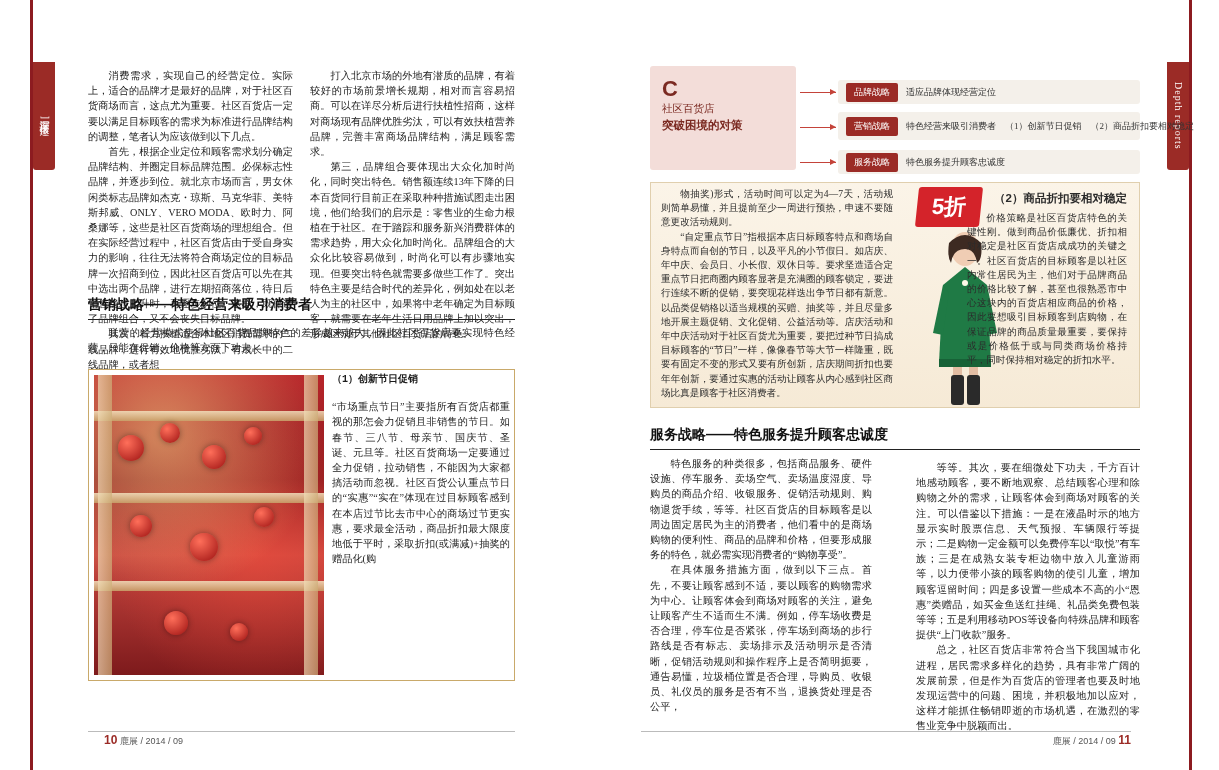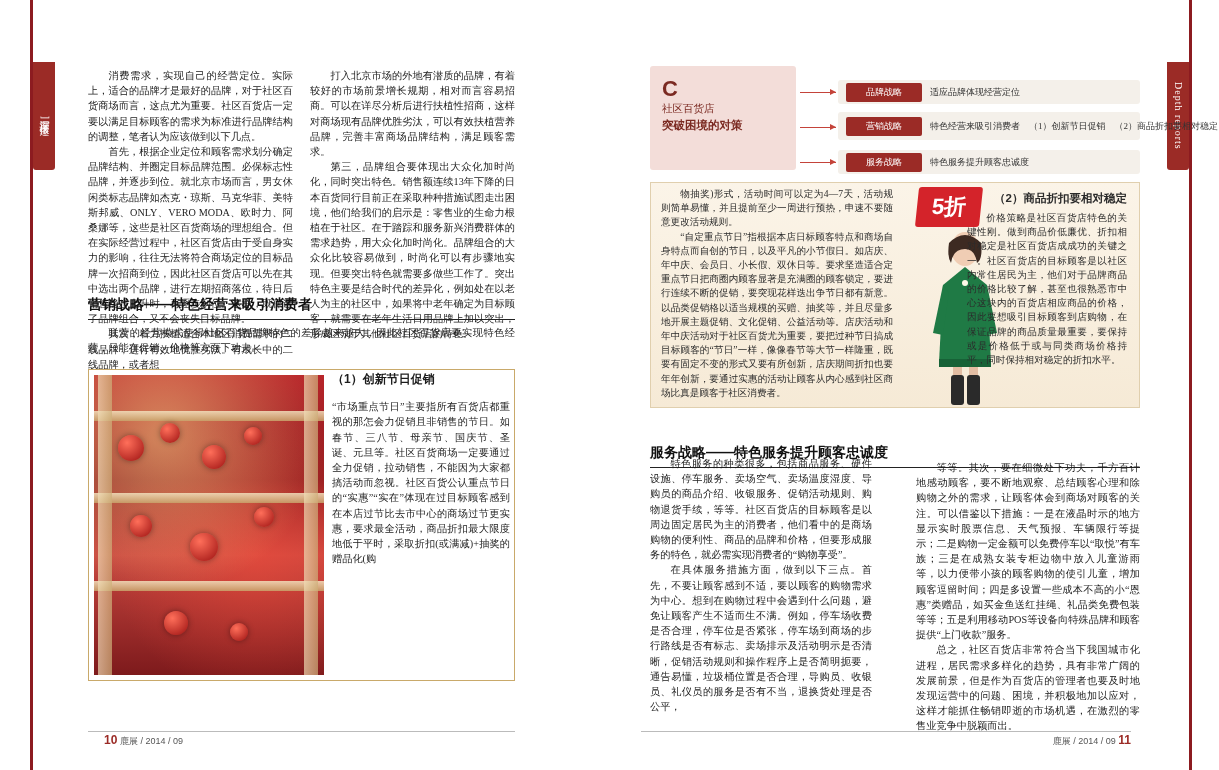--- a/index.html
+++ b/index.html
@@ -51,21 +51,21 @@
       radial-gradient(circle at 30% 20%, rgba(255,220,140,.55), rgba(0,0,0,0) 55%),
       radial-gradient(circle at 70% 60%, rgba(255,80,60,.45), rgba(0,0,0,0) 60%),
       linear-gradient(180deg,#b8252a 0%,#8e1b1f 35%,#c8463f 60%,#7d1a1c 100%);
     overflow:hidden;
   }
   .photo .lantern{position:absolute;border-radius:50%;background:radial-gradient(circle at 35% 30%,#ff6f5a,#9d1111);box-shadow:0 0 6px rgba(0,0,0,.4);}
   .photo .rail{position:absolute;left:0;right:0;height:10px;background:linear-gradient(180deg,#f3e3c0,#c9a46b);opacity:.85;}
   .photo .pillar{position:absolute;top:0;bottom:0;width:14px;background:linear-gradient(90deg,#f0ddb6,#cdae78);opacity:.7;}
 
   .cap-text{position:absolute;left:332px;top:372px;width:178px;font-size:10.2px;line-height:15.2px;color:#1c1c1c;text-align:justify;}
-  .cap-title{font-family:Liberation Sans, sans-serif;font-size:12px;font-weight:bold;margin-bottom:12px;}
+  .cap-title{font-family:Liberation Mono, monospace;font-size:10px;font-weight:bold;margin-bottom:12px;}
 
   .folio{position:absolute;bottom:22px;font-size:9px;color:#555;font-family:"Liberation Sans","DejaVu Sans",sans-serif;}
   .folio .num{font-size:12px;color:#9b2b26;font-weight:bold;}
   .folio-left{left:104px;}
   .folio-right{right:88px;}
   .folio-rule{position:absolute;height:1px;background:#bbb;}
 
   
   .diagram{position:absolute;left:650px;top:66px;width:490px;height:110px;}
   .dia-box{
@@ -76,21 +76,21 @@
   .dia-box .cc{font-size:22px;font-weight:bold;font-family:"Liberation Sans","DejaVu Sans",sans-serif;line-height:26px;}
   .dia-box .l1{font-size:10.5px;}
   .dia-box .l2{font-size:11.5px;font-weight:bold;margin-top:2px;}
 
   .dia-row{
     position:absolute;left:188px;width:302px;height:24px;
     background:#f4f0ea;border-radius:3px;display:flex;align-items:center;
     font-size:9px;color:#333;
   }
   .dia-row .tagd{
-    background:#9b2b26;color:#fff;font-size:9px;padding:3px 20px;border-radius:2px;margin:0 8px;
+    background:#9b2b26;color:#fff;font-size:9px;padding:3px 8px;border-radius:2px;margin:0 8px;
     font-family:"Liberation Sans","DejaVu Sans",sans-serif;white-space:nowrap;
   }
   .dia-row.r1{top:14px;}
   .dia-row.r2{top:46px;height:28px;}
   .dia-row.r3{top:84px;}
   .dia-row .txt{white-space:nowrap;}
   .arrow{position:absolute;left:150px;width:36px;height:1px;background:#c4433a;}
   .arrow:after{content:"";position:absolute;right:0;top:-3px;border-left:6px solid #c4433a;border-top:3px solid transparent;border-bottom:3px solid transparent;}
 
   
@@ -111,21 +111,21 @@
     position:absolute;left:266px;top:4px;width:64px;height:40px;background:#d4232a;color:#fff;
     border-radius:3px;font-family:"Liberation Sans","DejaVu Sans",sans-serif;
     font-size:22px;font-weight:bold;display:flex;align-items:center;justify-content:center;
     transform:skewX(-6deg);
   }
   .model{
     position:absolute;left:262px;top:40px;width:104px;height:184px;
   }
 
   
-  .rp-head{left:650px;top:444px;width:490px;}
+  .rp-head{left:650px;top:426px;width:490px;}
   .rp-col1{left:650px;top:456px;width:222px;}
   .rp-col2{left:916px;top:460px;width:224px;}
 </style>
 </head>
 <body>
 
 <div class="page">
 
   <div class="spine"></div>
   <div class="spine2"></div>
@@ -237,21 +237,21 @@
     </div>
   </div>
 
   <div class="rp-head" style="position:absolute;">
     <h2 class="sec">服务战略——特色服务提升顾客忠诚度</h2>
     <div class="rule"></div>
   </div>
 
   <div class="col rp-col1">
     <p>特色服务的种类很多，包括商品服务、硬件设施、停车服务、卖场空气、卖场温度湿度、导购员的商品介绍、收银服务、促销活动规则、购物退货手续，等等。社区百货店的目标顾客是以周边固定居民为主的消费者，他们看中的是商场购物的便利性、商品的品牌和价格，但要形成服务的特色，就必需实现消费者的“购物享受”。</p>
-    <p>在具体服务措施方面，做到以下三点。首先，不要让顾客感到不适，要以顾客的购物需求为中心。想到在购物过程中会遇到什么问题，避免让顾客产生不适而生不满。例如，停车场收费是否合理，停车位是否紧张，停车场到商场的步行路线是否有标志、卖场排示及活动明示是否清晰，促销活动规则和操作程序上是否简明扼要，通告易懂，垃圾桶位置是否合理，导购员、收银员、礼仪员的服务是否有不当，退换货处理是否公平，</p>
+    <p>在具体服务措施方面，做到以下三点。首先，不要让顾客感到不适，要以顾客的购物需求为中心。让顾客体会到商场对顾客的关注，避免让顾客产生不适而生不满。例如，停车场收费是否合理，停车位是否紧张，停车场到商场的步行路线是否有标志、卖场排示及活动明示是否清晰，促销活动规则和操作程序上是否简明扼要，通告易懂，垃圾桶位置是否合理，导购员、收银员、礼仪员的服务是否有不当，退换货处理是否公平，</p>
   </div>
 
   <div class="col rp-col2">
     <p>等等。其次，要在细微处下功夫，千方百计地感动顾客，要不断地观察、总结顾客心理和除购物之外的需求，让顾客体会到商场对顾客的关注。可以借鉴以下措施：一是在液晶时示的地方显示实时股票信息、天气预报、车辆限行等提示；二是购物一定金额可以免费停车以“取悦”有车族；三是在成熟女装专柜边物中放入儿童游雨等，以力便带小孩的顾客购物的使引儿童，增加顾客逗留时间；四是多设置一些成本不高的小“恩惠”类赠品，如买金鱼送红挂绳、礼品类免费包装等等；五是利用移动POS等设备向特殊品牌和顾客提供“上门收款”服务。</p>
     <p>总之，社区百货店非常符合当下我国城市化进程，居民需求多样化的趋势，具有非常广阔的发展前景，但是作为百货店的管理者也要及时地发现运营中的问题、困境，并积极地加以应对，这样才能抓住畅销即逝的市场机遇，在激烈的零售业竞争中脱颖而出。</p>
   </div>
 
   <div class="folio-rule" style="right:88px;bottom:38px;width:490px;"></div>
   <div class="folio folio-right">
     <span>鹿展 / 2014 / 09</span>

